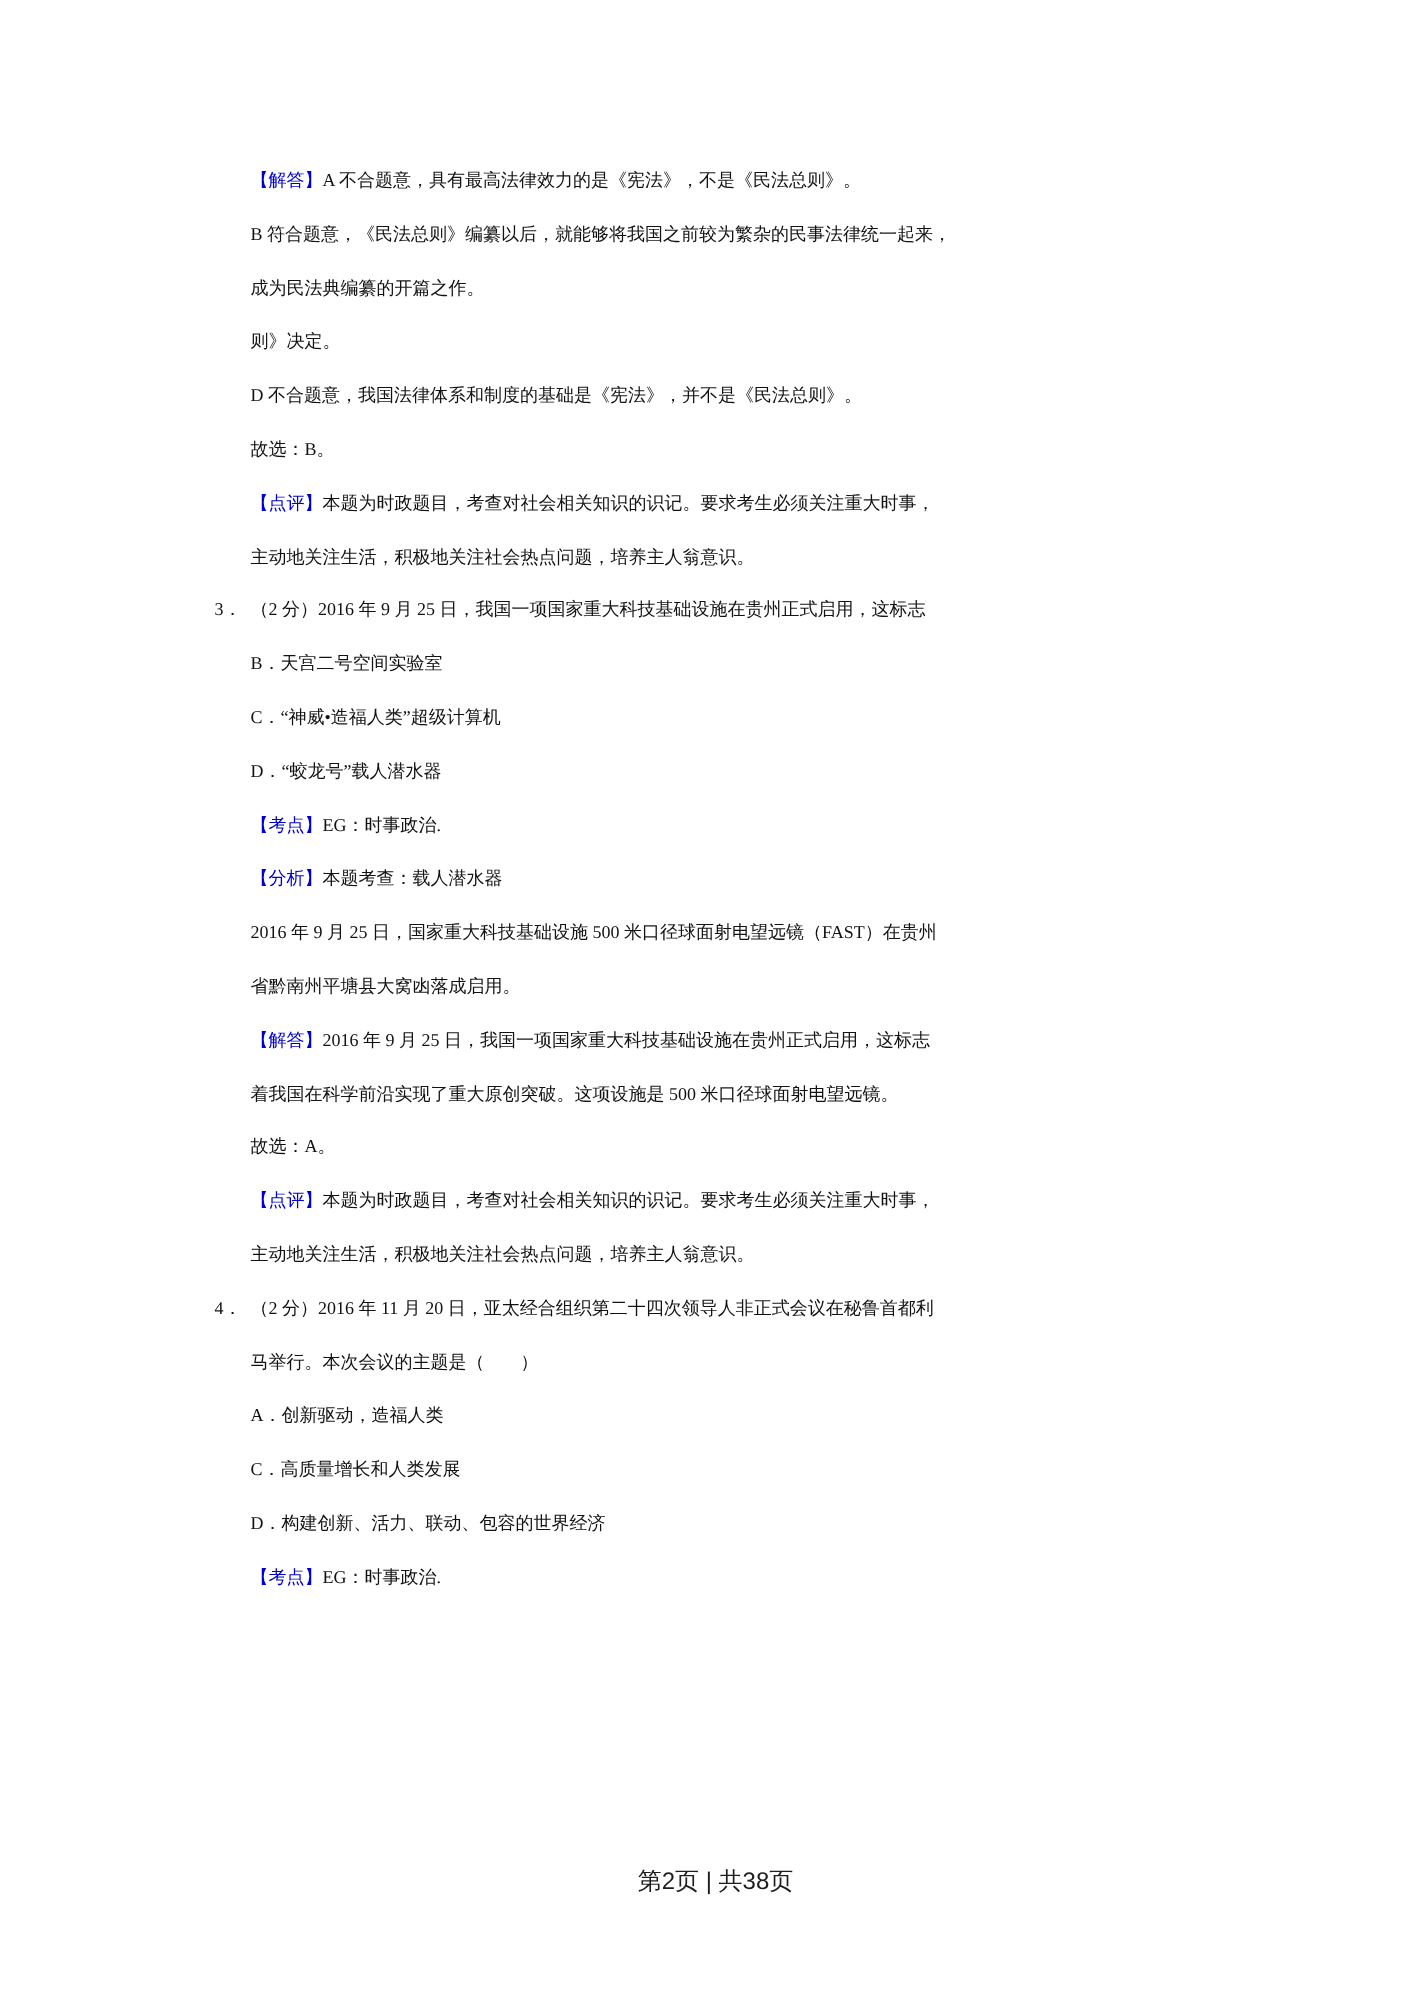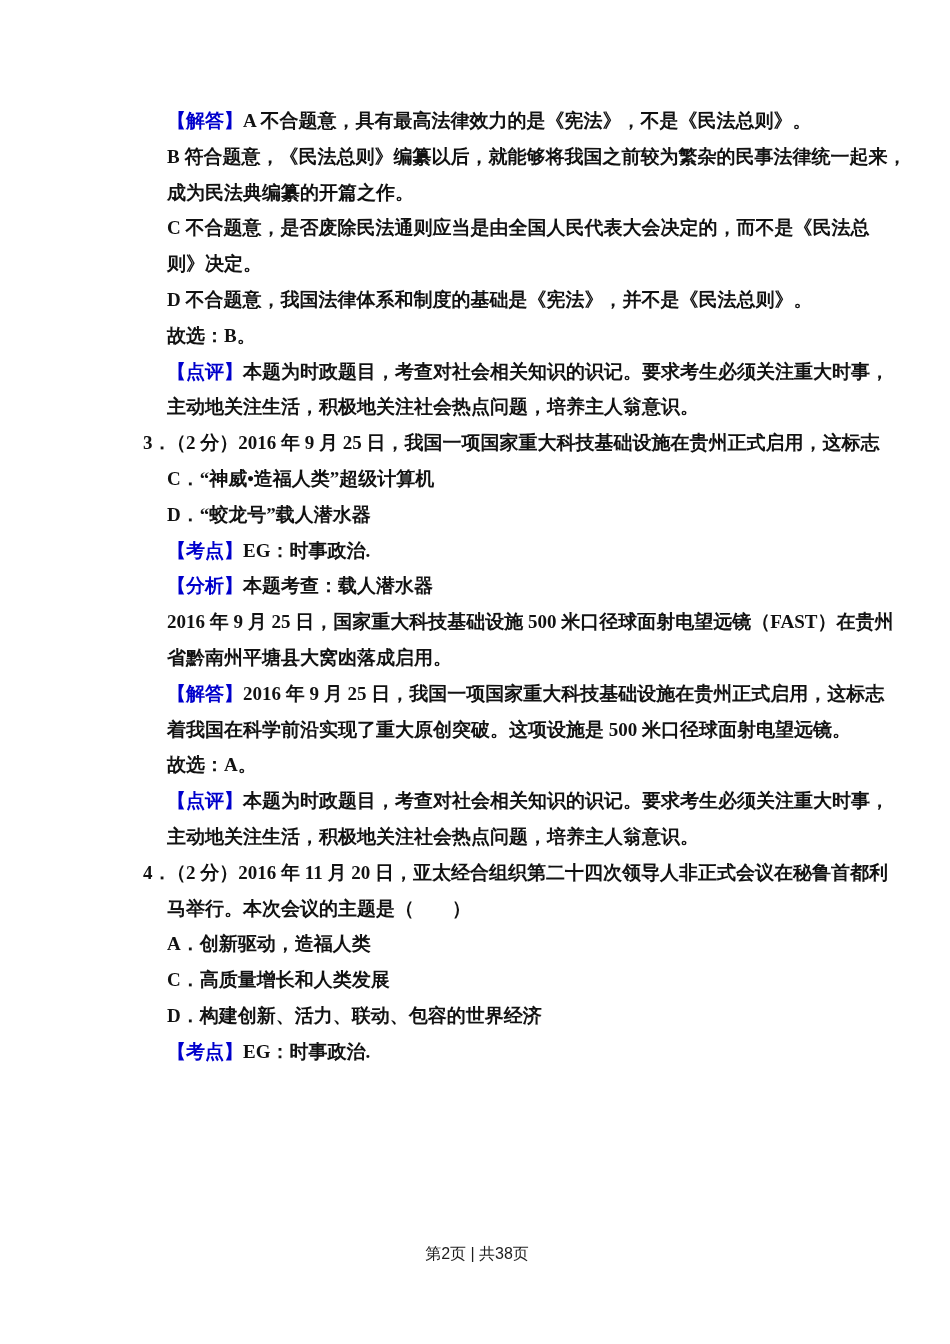--- a/index.html
+++ b/index.html
@@ -22,24 +22,23 @@
   .content {
     position: absolute;
     left: 167px;
     top: 103px;
     width: 720px;
   }
   .line {
     position: relative;
     height: 35.8px;
     line-height: 35.8px;
-    font-size: 19px;
+    font-size: 12px;
     color: #121212;
     white-space: nowrap;
-    font-weight: bold;
   }
   .num {
     position: absolute;
     left: -24px;
     top: 0;
   }
   .label {
     color: #0000CC;
   }
   .footer {
@@ -55,28 +54,28 @@
 </style>
 </head>
 <body>
 
 <div class="page">
   <div class="content">
 
     <div class="line"><span class="label">【解答】</span><span class="txt">A 不合题意，具有最高法律效力的是《宪法》，不是《民法总则》。</span></div>
     <div class="line"><span class="txt">B 符合题意，《民法总则》编纂以后，就能够将我国之前较为繁杂的民事法律统一起来，</span></div>
     <div class="line"><span class="txt">成为民法典编纂的开篇之作。</span></div>
-    <div class="line"><span class="txt">C 不合题意，是否废除民法通则应当是由全国人民代表大会决定的，而不是《民法总</span></div>
     <div class="line"><span class="txt">则》决定。</span></div>
     <div class="line"><span class="txt">D 不合题意，我国法律体系和制度的基础是《宪法》，并不是《民法总则》。</span></div>
     <div class="line"><span class="txt">故选：B。</span></div>
     <div class="line"><span class="label">【点评】</span><span class="txt">本题为时政题目，考查对社会相关知识的识记。要求考生必须关注重大时事，</span></div>
     <div class="line"><span class="txt">主动地关注生活，积极地关注社会热点问题，培养主人翁意识。</span></div>
 
     <div class="line"><span class="num">3．</span><span class="txt">（2 分）2016 年 9 月 25 日，我国一项国家重大科技基础设施在贵州正式启用，这标志</span></div>
+    <div class="line"><span class="txt">B．天宫二号空间实验室</span></div>
     <div class="line"><span class="txt">C．“神威•造福人类”超级计算机</span></div>
     <div class="line"><span class="txt">D．“蛟龙号”载人潜水器</span></div>
     <div class="line"><span class="label">【考点】</span><span class="txt">EG：时事政治.</span></div>
     <div class="line"><span class="label">【分析】</span><span class="txt">本题考查：载人潜水器</span></div>
     <div class="line"><span class="txt">2016 年 9 月 25 日，国家重大科技基础设施 500 米口径球面射电望远镜（FAST）在贵州</span></div>
     <div class="line"><span class="txt">省黔南州平塘县大窝凼落成启用。</span></div>
     <div class="line"><span class="label">【解答】</span><span class="txt">2016 年 9 月 25 日，我国一项国家重大科技基础设施在贵州正式启用，这标志</span></div>
     <div class="line"><span class="txt">着我国在科学前沿实现了重大原创突破。这项设施是 500 米口径球面射电望远镜。</span></div>
     <div class="line"><span class="txt">故选：A。</span></div>
     <div class="line"><span class="label">【点评】</span><span class="txt">本题为时政题目，考查对社会相关知识的识记。要求考生必须关注重大时事，</span></div>

